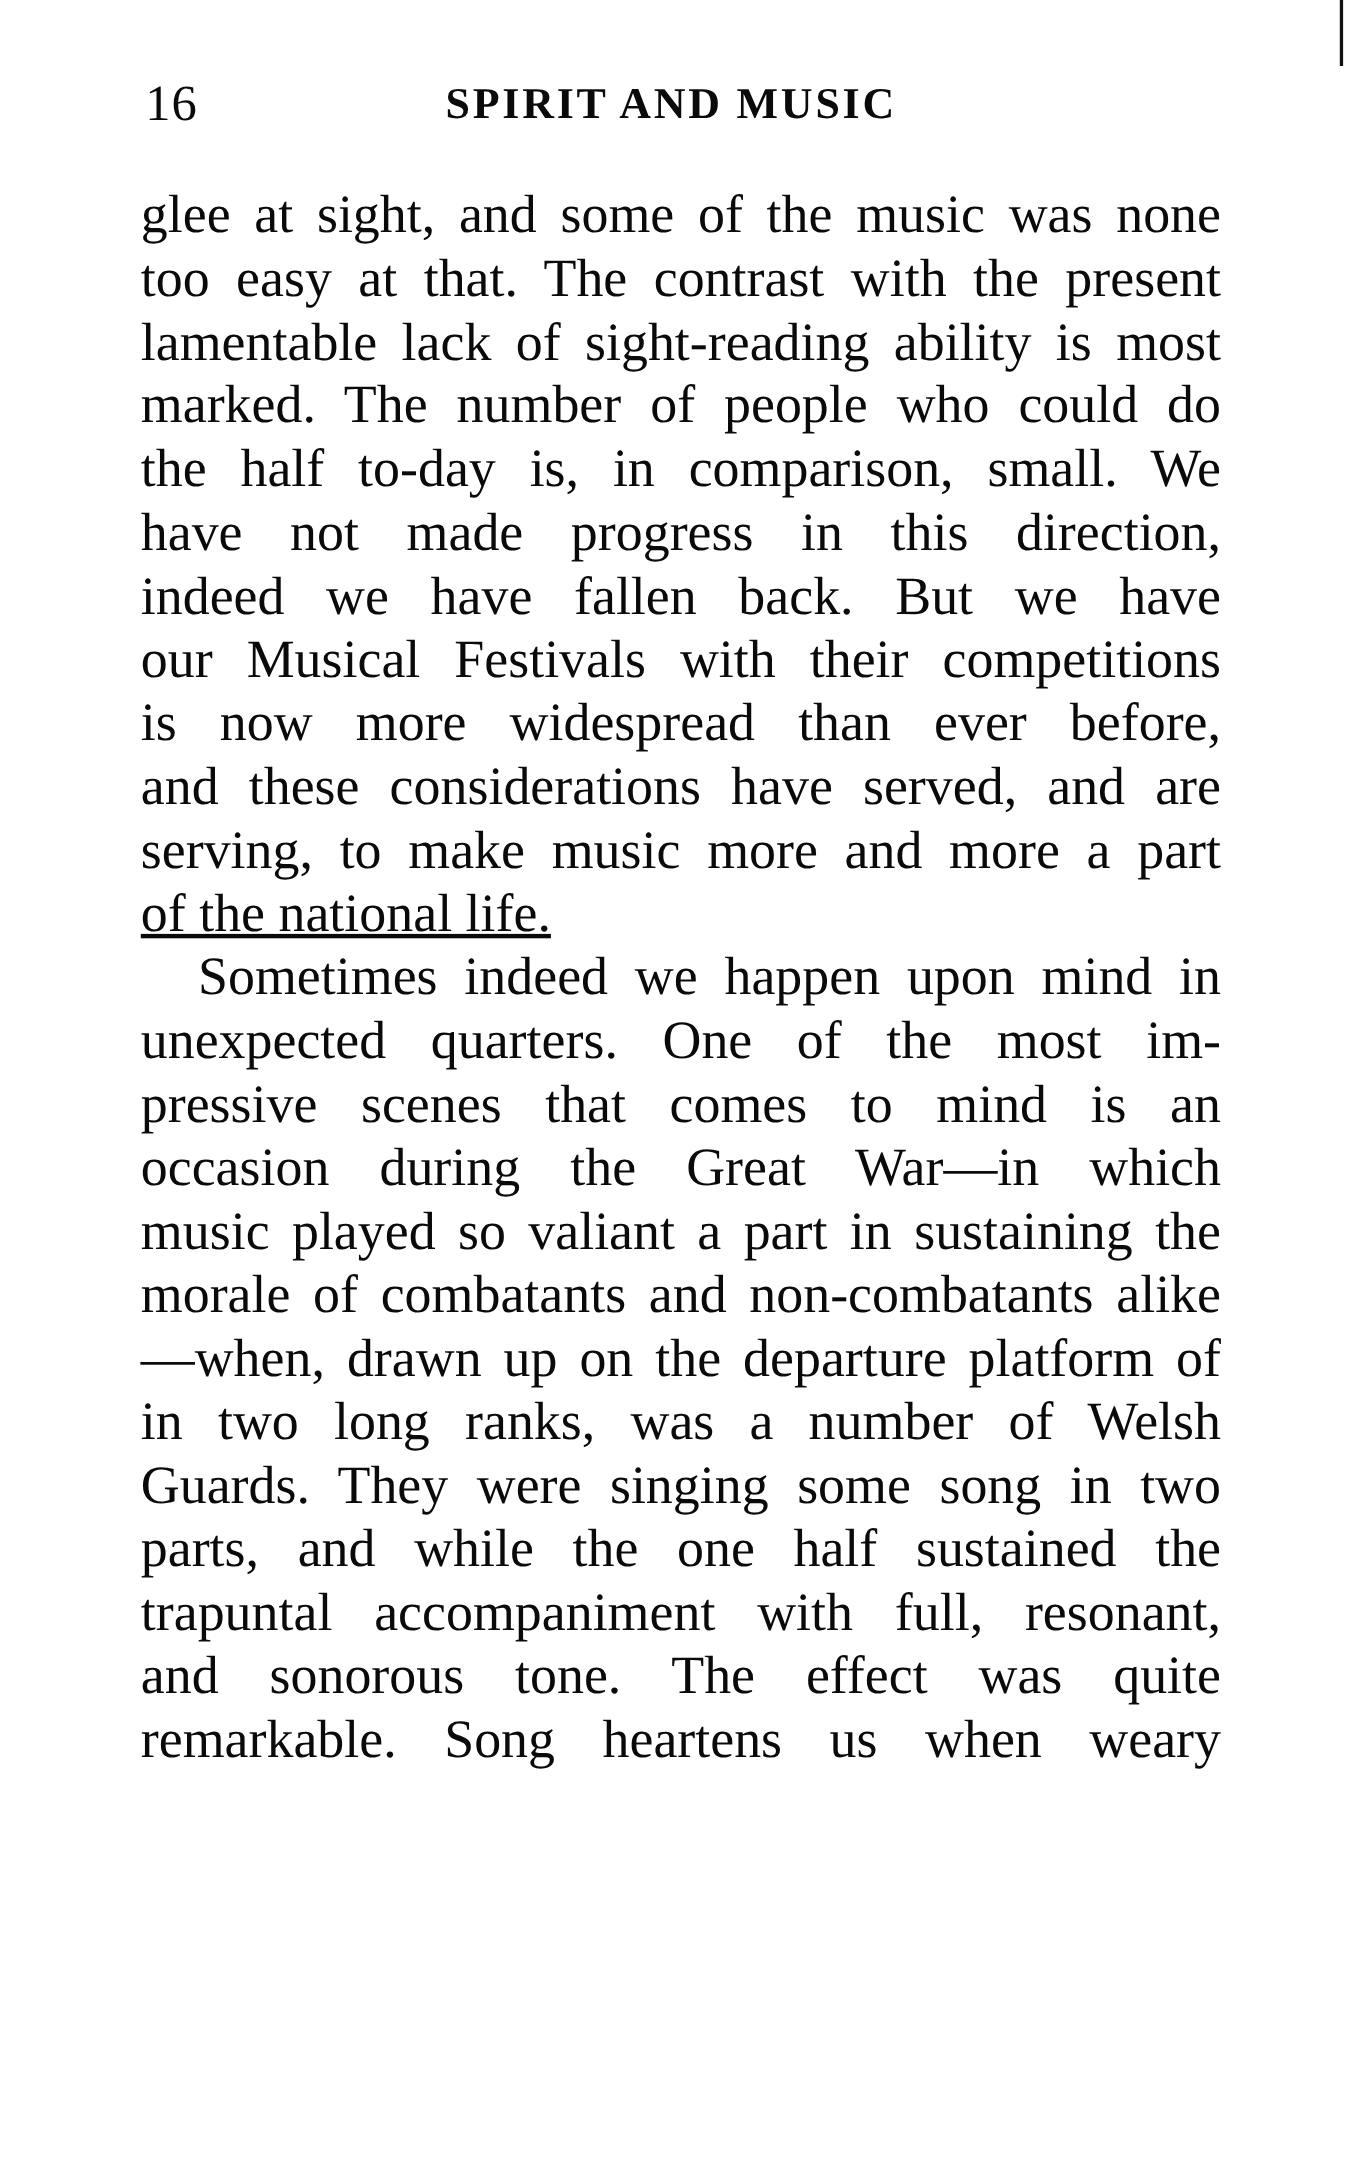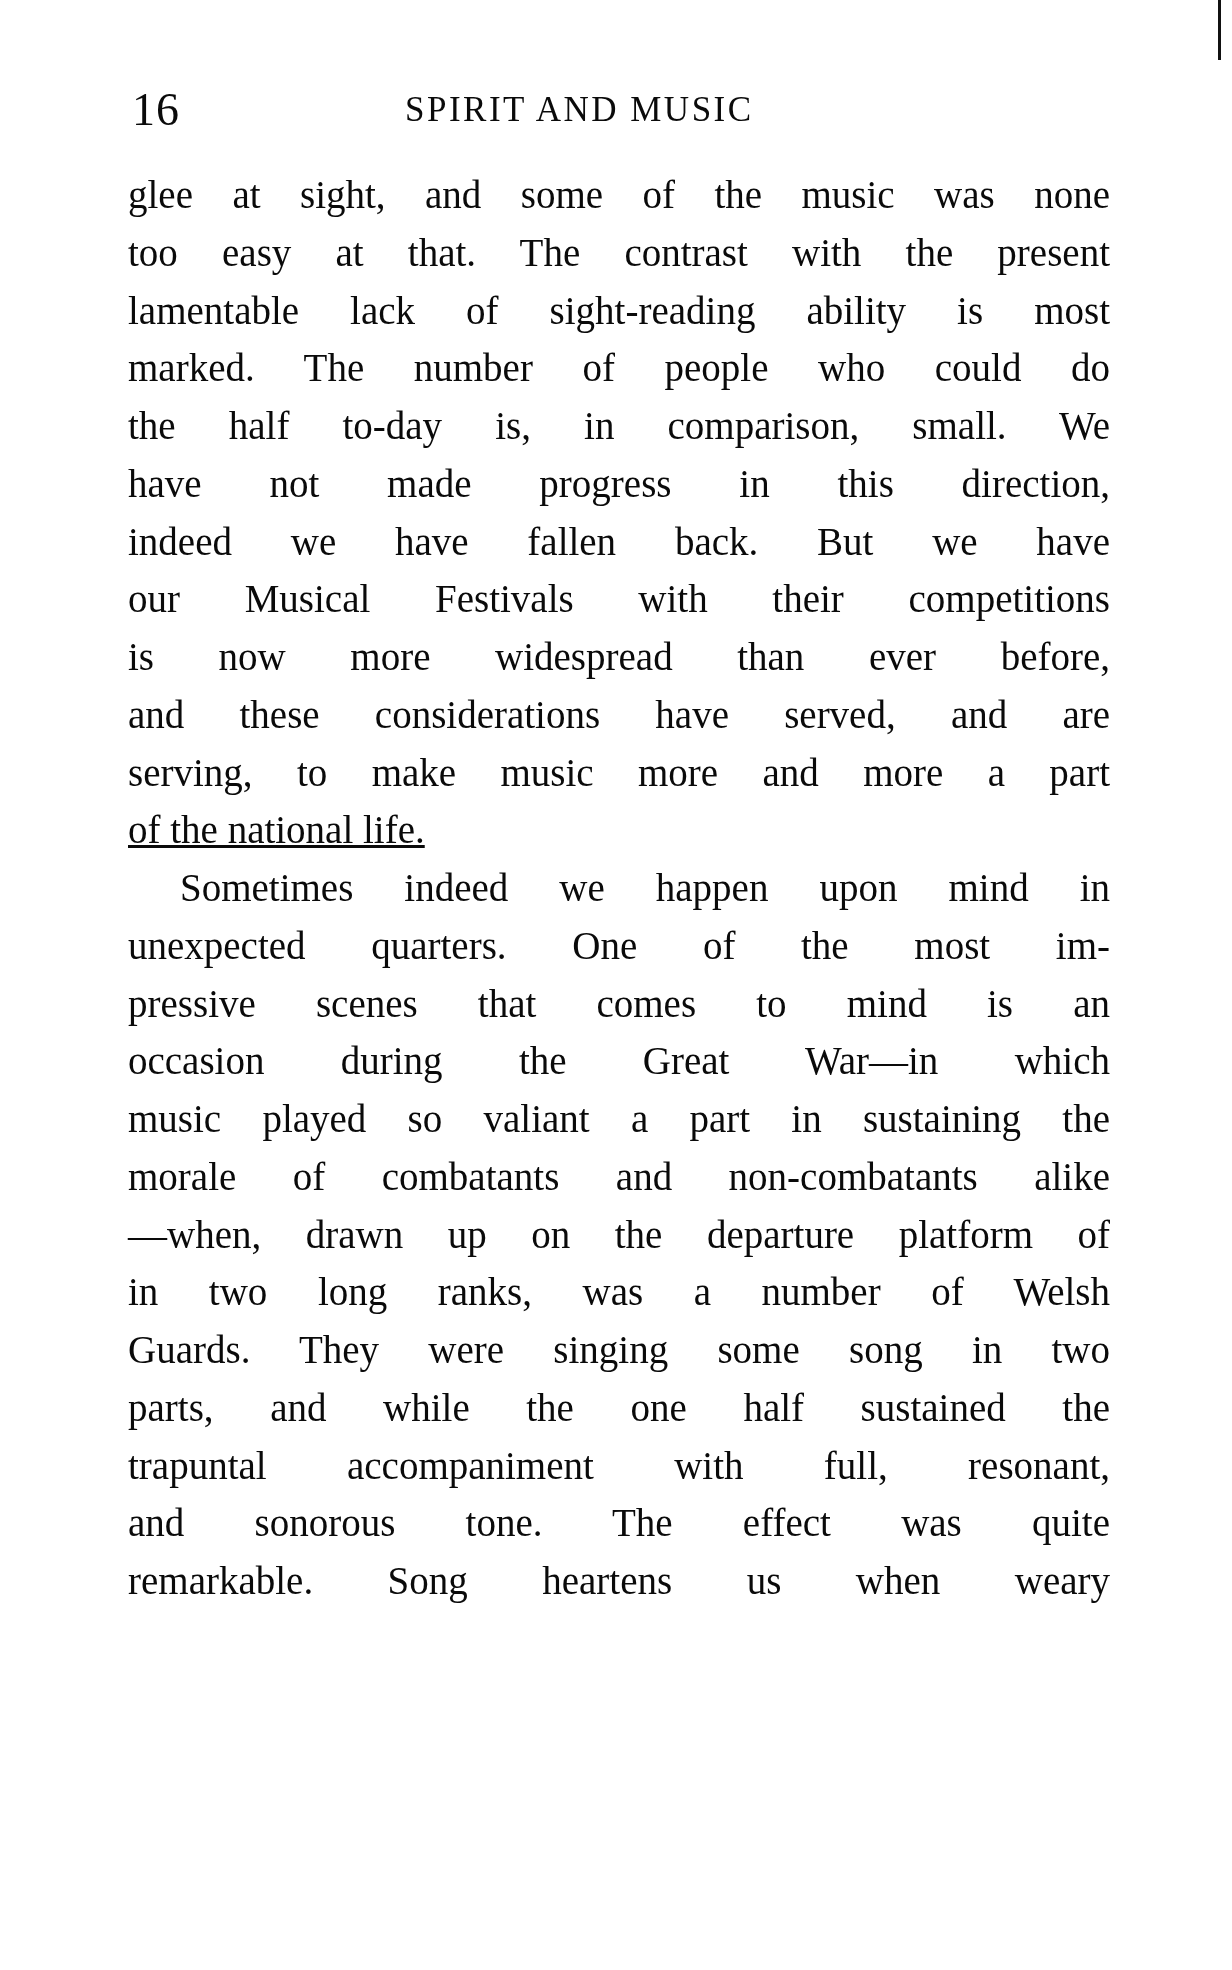--- a/index.html
+++ b/index.html
@@ -18,48 +18,49 @@
     .edge-mark {
       position: absolute;
       left: 1218px;
       top: 0;
       width: 3px;
       height: 60px;
       background: #111;
     }
     .running-head {
       position: absolute;
-      top: 82px;
+      top: 66px;
       left: 128px;
       width: 982px;
       height: 56px;
     }
     .page-number {
       position: absolute;
       left: 4px;
       top: 0;
       font-size: 46px;
       line-height: 56px;
       letter-spacing: 1px;
     }
     .running-title {
       position: absolute;
       left: 277px;
       top: 0;
-      font-size: 35px;
+      font-size: 40px;
       line-height: 56px;
       letter-spacing: 2.5px;
       white-space: nowrap;
+      font-weight: bold;
     }
     .body-text {
       position: absolute;
       left: 128px;
       top: 166px;
       width: 982px;
-      font-size: 39px;
+      font-size: 49px;
       line-height: 57.75px;
     }
     .line {
       display: block;
       white-space: nowrap;
       text-align: justify;
       text-align-last: justify;
       height: 57.75px;
       overflow: visible;
     }

